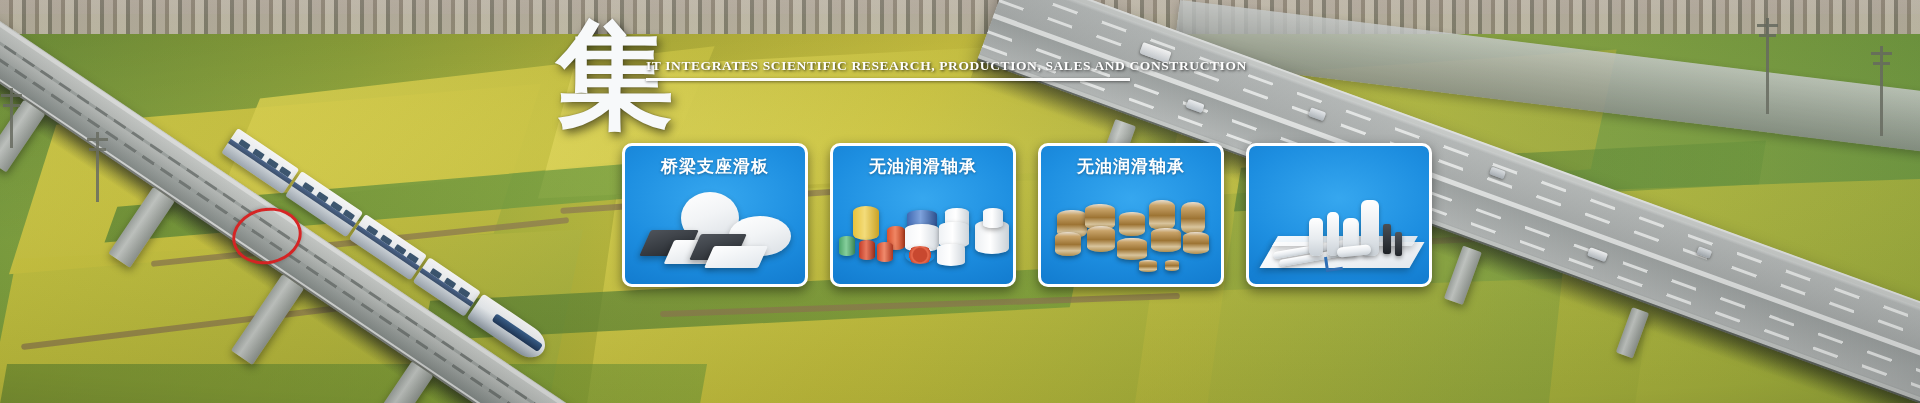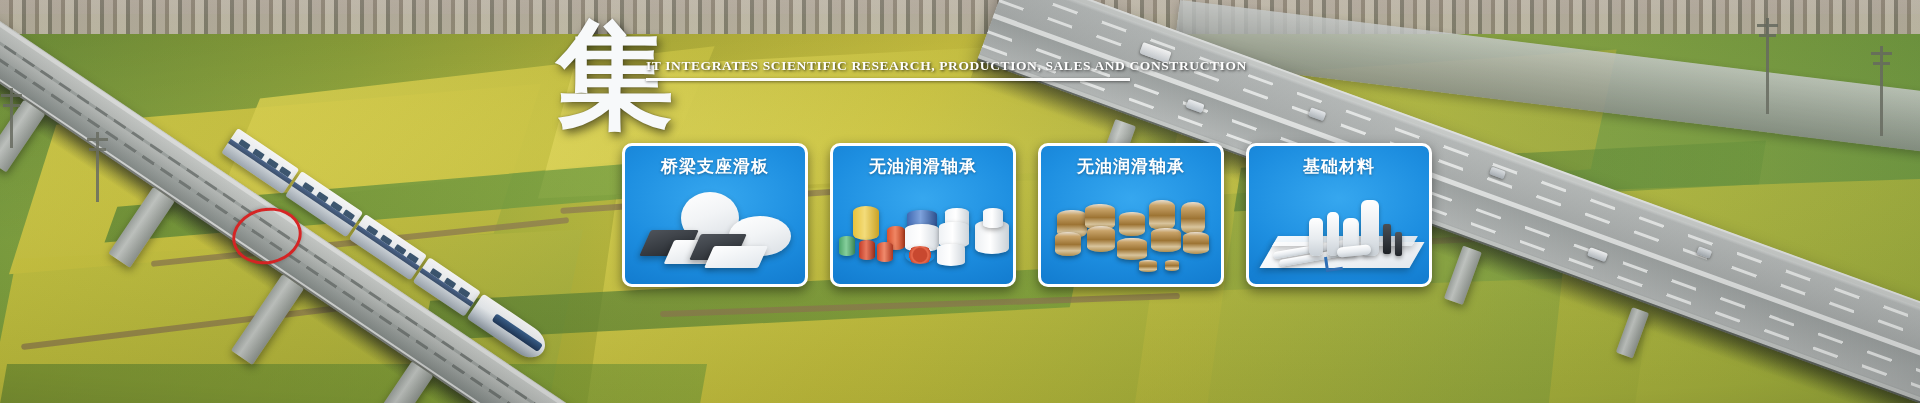--- a/index.html
+++ b/index.html
@@ -343,21 +343,20 @@
         <div class="brng" style="left:108px;top:16px;width:26px;height:30px;"></div>
         <div class="brng" style="left:110px;top:44px;width:30px;height:24px;"></div>
         <div class="brng" style="left:140px;top:18px;width:24px;height:32px;"></div>
         <div class="brng" style="left:142px;top:48px;width:26px;height:22px;"></div>
         <div class="brng" style="left:98px;top:76px;width:18px;height:12px;"></div>
         <div class="brng" style="left:124px;top:76px;width:14px;height:11px;"></div>
       </div>
     </div>
 
     <div class="card">
-      <div class="card-title">基础材料</div>
       <div class="art">
         <div class="sheet" style="left:18px;top:58px;width:150px;height:26px;transform:skewX(-30deg);"></div>
         <div class="sheet" style="left:26px;top:52px;width:140px;height:10px;transform:skewX(-30deg);opacity:.95;"></div>
         <div class="rod" style="left:24px;top:62px;width:74px;height:7px;transform:rotate(-10deg);"></div>
         <div class="rod" style="left:30px;top:70px;width:70px;height:7px;transform:rotate(-10deg);"></div>
         <div class="rod" style="left:60px;top:34px;width:14px;height:38px;border-radius:5px;"></div>
         <div class="rod" style="left:78px;top:28px;width:12px;height:44px;border-radius:5px;"></div>
         <div class="rod" style="left:94px;top:34px;width:16px;height:38px;border-radius:6px;"></div>
         <div class="rod" style="left:112px;top:16px;width:18px;height:56px;border-radius:6px;"></div>
         <div class="rod" style="left:88px;top:62px;width:34px;height:10px;transform:rotate(-6deg);"></div>

